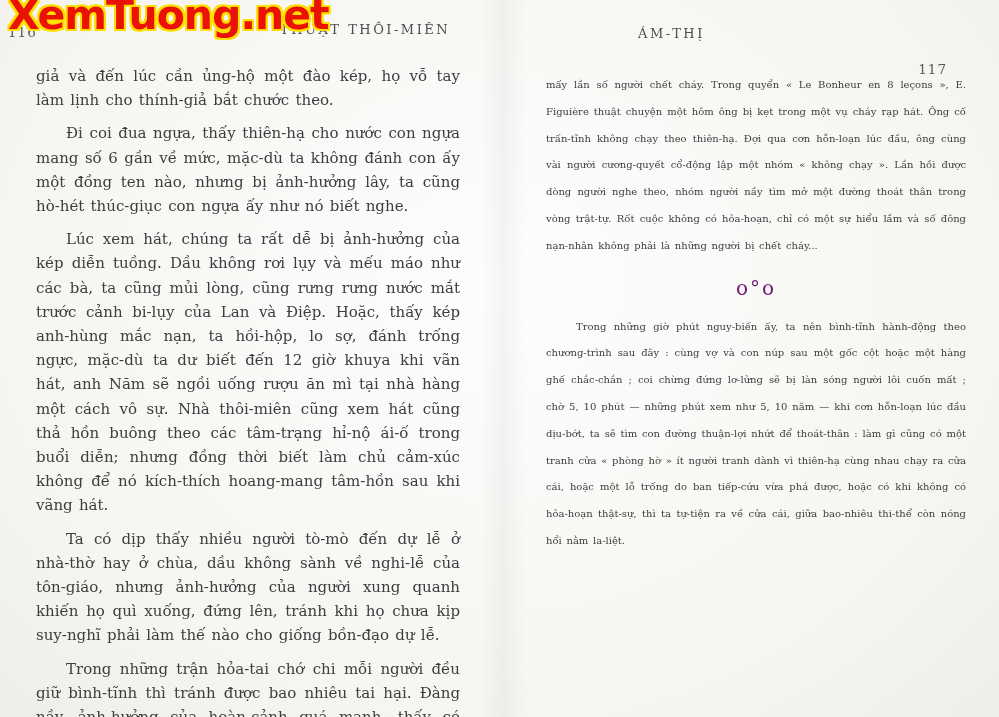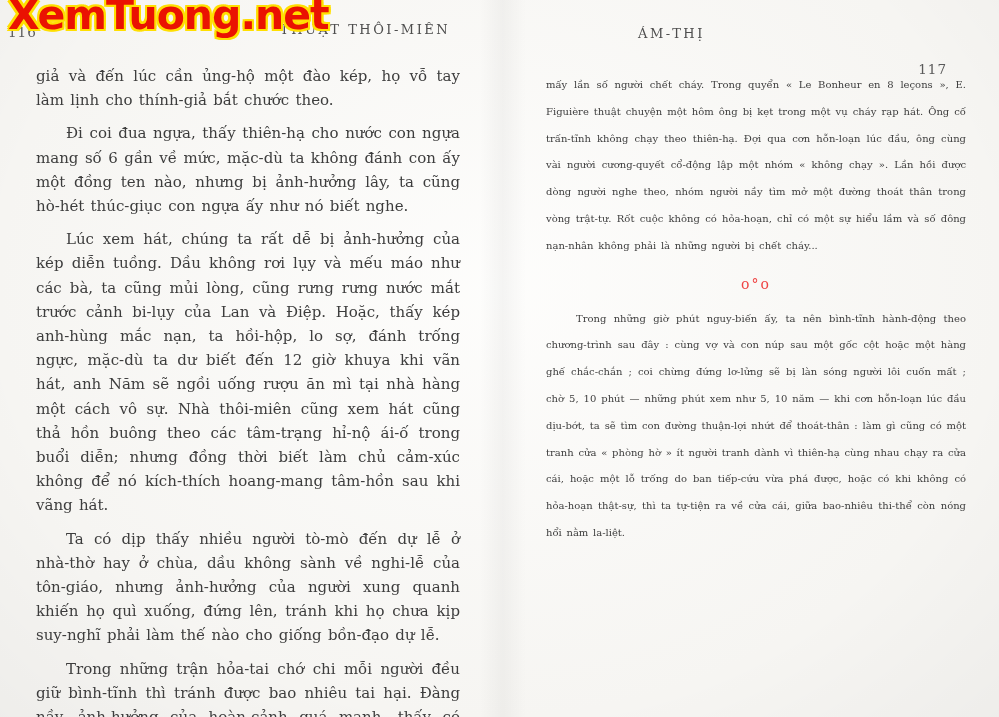--- a/index.html
+++ b/index.html
@@ -50,21 +50,21 @@
   p.bodytext{
     margin:0 8px 9px 0;
     font-size:15px;line-height:24.2px;
     text-align:justify;text-justify:inter-word;
     text-indent:30px;
     word-spacing:1.5px;
   }
   .page.right p.bodytext{font-size:10px;line-height:26.8px;margin:0 0 12px 0;}
   p.bodytext.cont{text-indent:0;}
   .divider{
-    text-align:center;font-size:14px;color:#ef4444;letter-spacing:2px;
+    text-align:center;font-size:20px;color:#701a75;letter-spacing:2px;
     margin:16px 0 14px 0;
   }
 </style>
 </head>
 <body>
 
 <div class="scan-tint"></div>
 <div class="gutter"></div>
 
 <div class="watermark">XemTuong.net</div>

